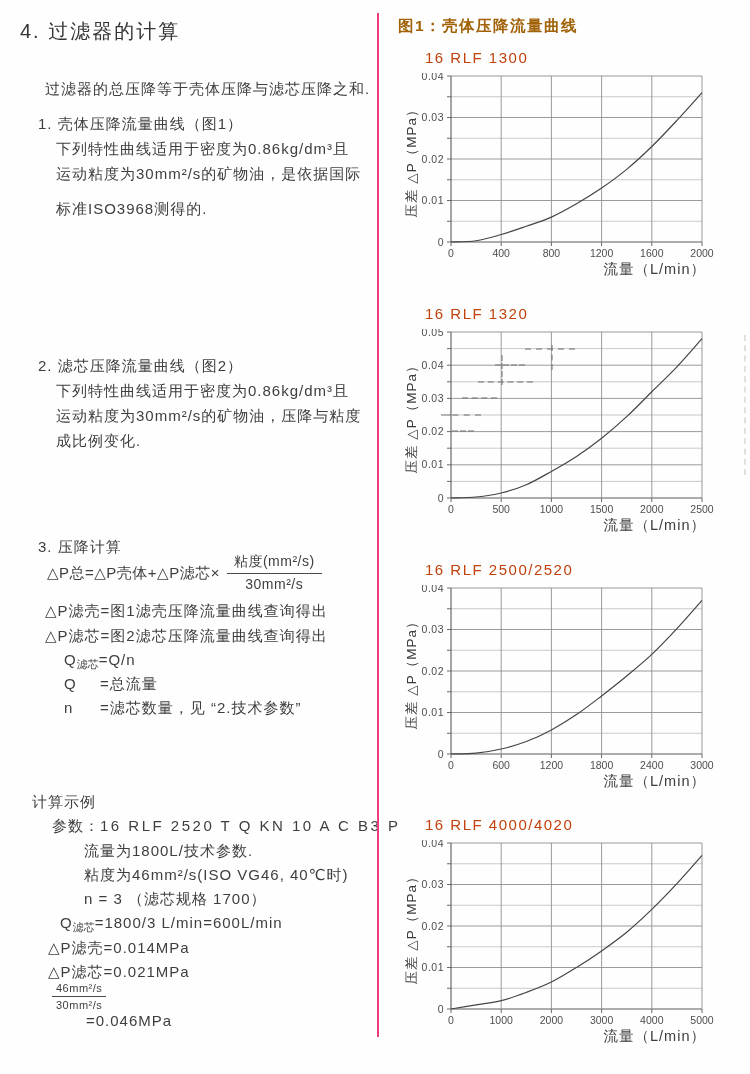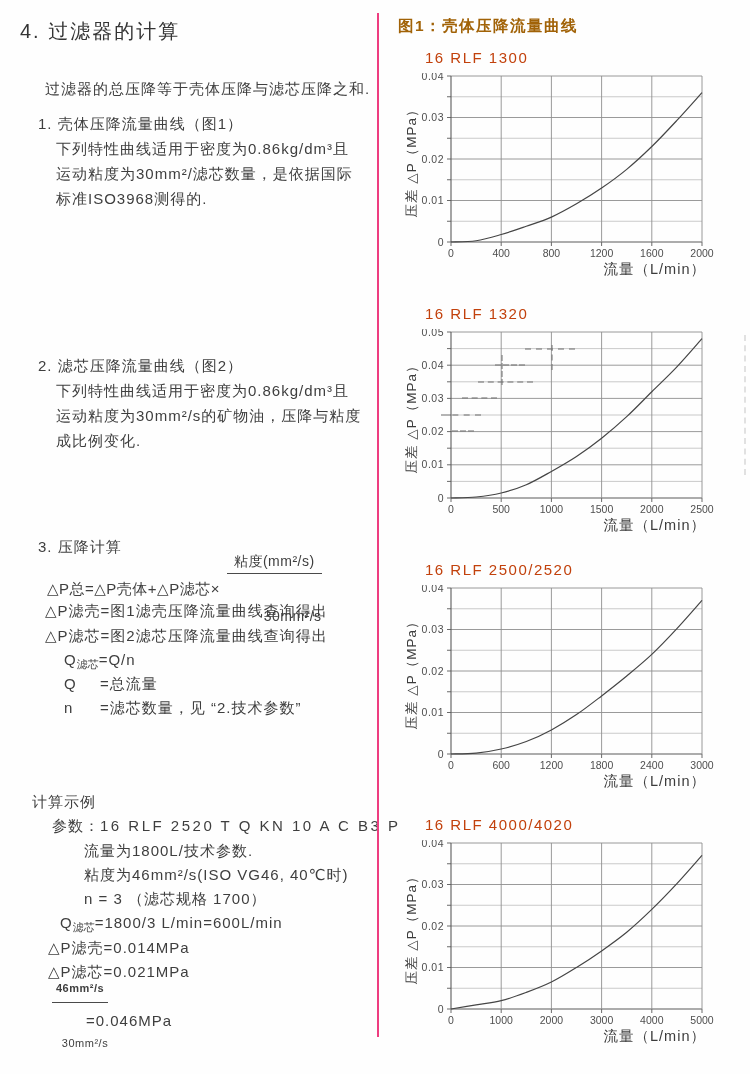--- a/index.html
+++ b/index.html
@@ -7,25 +7,25 @@
     width:750px;height:1074px;position:relative;background:#fefefe;
     font-family:"Liberation Sans","DejaVu Sans",sans-serif;color:#3e3e3e;
     overflow:hidden;
   }
   .abs{position:absolute;}
   
   .doc-title{font-size:20px;letter-spacing:2px;color:#343434;}
   .body-line{font-size:15px;letter-spacing:1px;white-space:nowrap;}
   .sec-heading{font-size:15px;letter-spacing:1px;white-space:nowrap;}
   .formula{display:flex;align-items:center;font-size:15px;letter-spacing:0.5px;}
-  .frac{display:inline-flex;flex-direction:column;text-align:right;margin-left:7px;font-size:14px;line-height:1.25;gap:32px;}
+  .frac{display:inline-flex;flex-direction:column;text-align:center;margin-left:7px;font-size:14px;line-height:1.25;}
   .frac .num{border-bottom:1.6px solid #4a4a4a;padding:0 7px 2px;}
   .frac .den{padding-top:2px;}
   .frac.small{font-size:11px;margin-left:4px;line-height:1.2;}
-  .frac.small .num{border-bottom:1.2px solid #4a4a4a;padding:0 4px 7px;font-weight:bold;}
+  .frac.small .num{border-bottom:1.2px solid #4a4a4a;padding:0 4px 1px;}
   .sub{font-size:11px;vertical-align:-3px;letter-spacing:0;}
   .term{display:inline-block;width:36px;}
   
   .pink-line{width:2px;background:#ee3d80;}
   
   .fig-title{font-size:15.5px;font-weight:bold;letter-spacing:1.5px;color:#a16207;}
   .chart{position:absolute;left:398px;width:335px;height:250px;}
   .ctitle{position:absolute;left:27px;top:2px;font-size:15px;letter-spacing:1.5px;color:#c2410c;white-space:nowrap;}
   svg.plot{position:absolute;left:0;top:26px;font-family:"Liberation Sans","DejaVu Sans",sans-serif;}
   .ylab{
@@ -44,22 +44,22 @@
 </style>
 </head>
 <body>
 
 <div class="abs doc-title" style="left:20px;top:18px">4. 过滤器的计算</div>
 
 <div class="abs body-line" style="left:45px;top:80px">过滤器的总压降等于壳体压降与滤芯压降之和.</div>
 
 <div class="abs sec-heading" style="left:38px;top:115px">1. 壳体压降流量曲线（图1）</div>
 <div class="abs body-line" style="left:56px;top:140px">下列特性曲线适用于密度为0.86kg/dm³且</div>
-<div class="abs body-line" style="left:56px;top:165px">运动粘度为30mm²/滤芯数量，是依据国际</div>
-<div class="abs body-line" style="left:56px;top:190px">标准ISO3968测得的.</div>
+<div class="abs body-line" style="left:56px;top:165px">运动粘度为30mm²/s的矿物油，是依据国际</div>
+<div class="abs body-line" style="left:56px;top:200px">标准ISO3968测得的.</div>
 
 <div class="abs sec-heading" style="left:38px;top:357px">2. 滤芯压降流量曲线（图2）</div>
 <div class="abs body-line" style="left:56px;top:382px">下列特性曲线适用于密度为0.86kg/dm³且</div>
 <div class="abs body-line" style="left:56px;top:407px">运动粘度为30mm²/s的矿物油，压降与粘度</div>
 <div class="abs body-line" style="left:56px;top:432px">成比例变化.</div>
 
 <div class="abs sec-heading" style="left:38px;top:538px">3. 压降计算</div>
 
 <div class="abs formula" style="left:47px;top:553px">
   <span>△P总=△P壳体+△P滤芯×</span>

